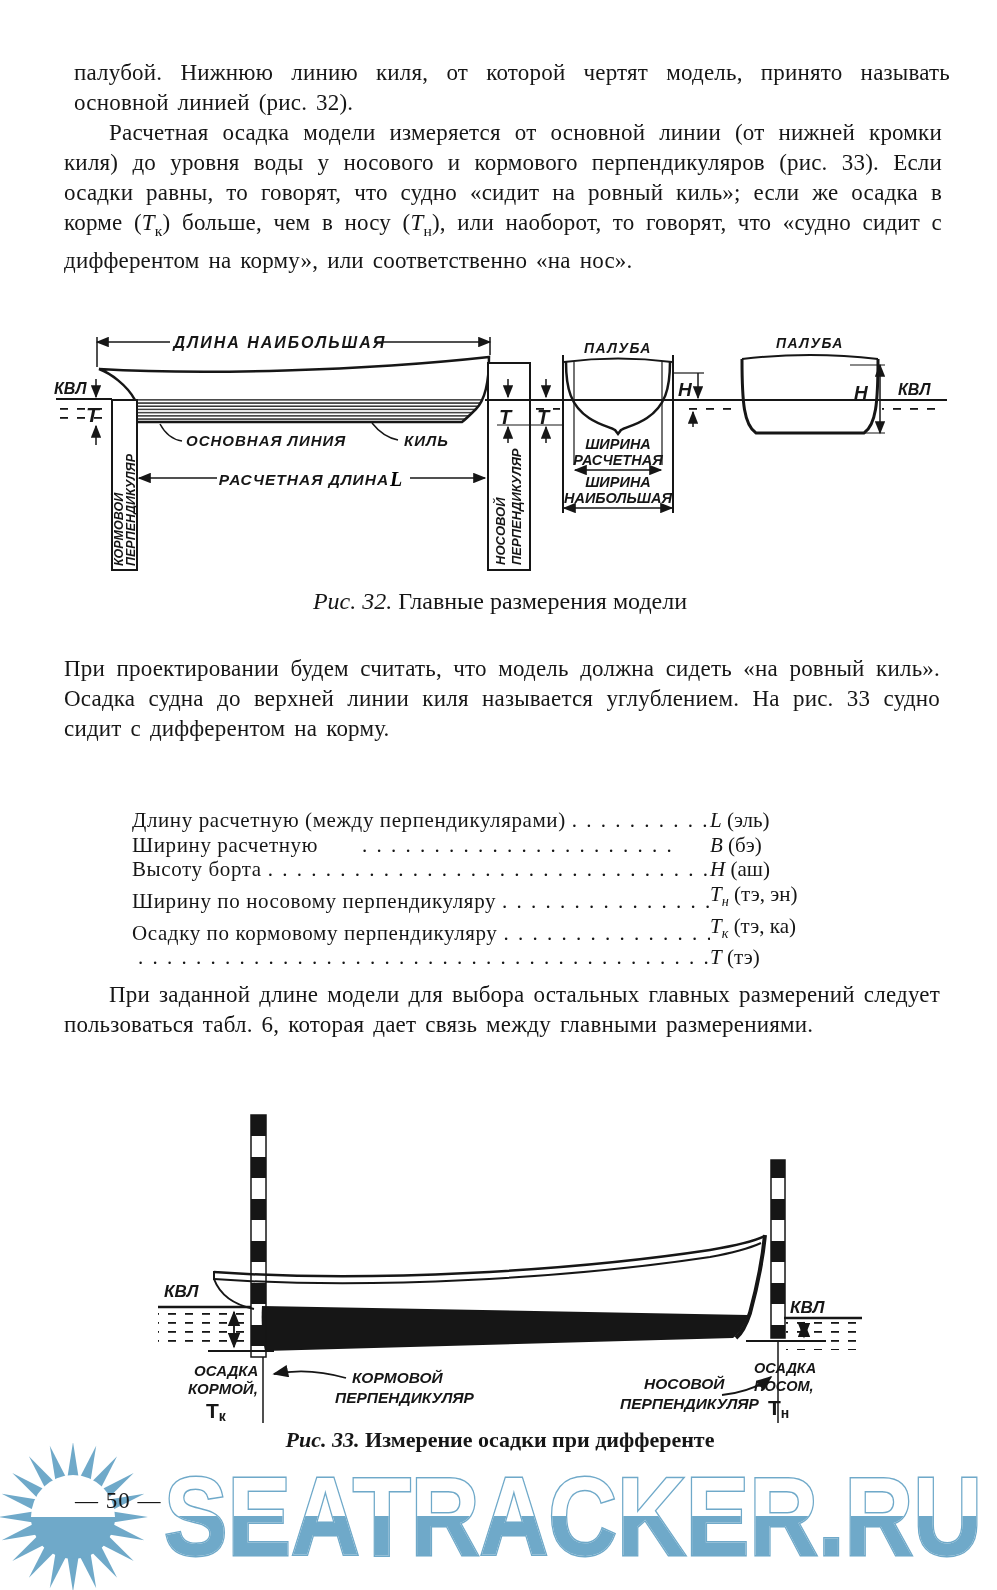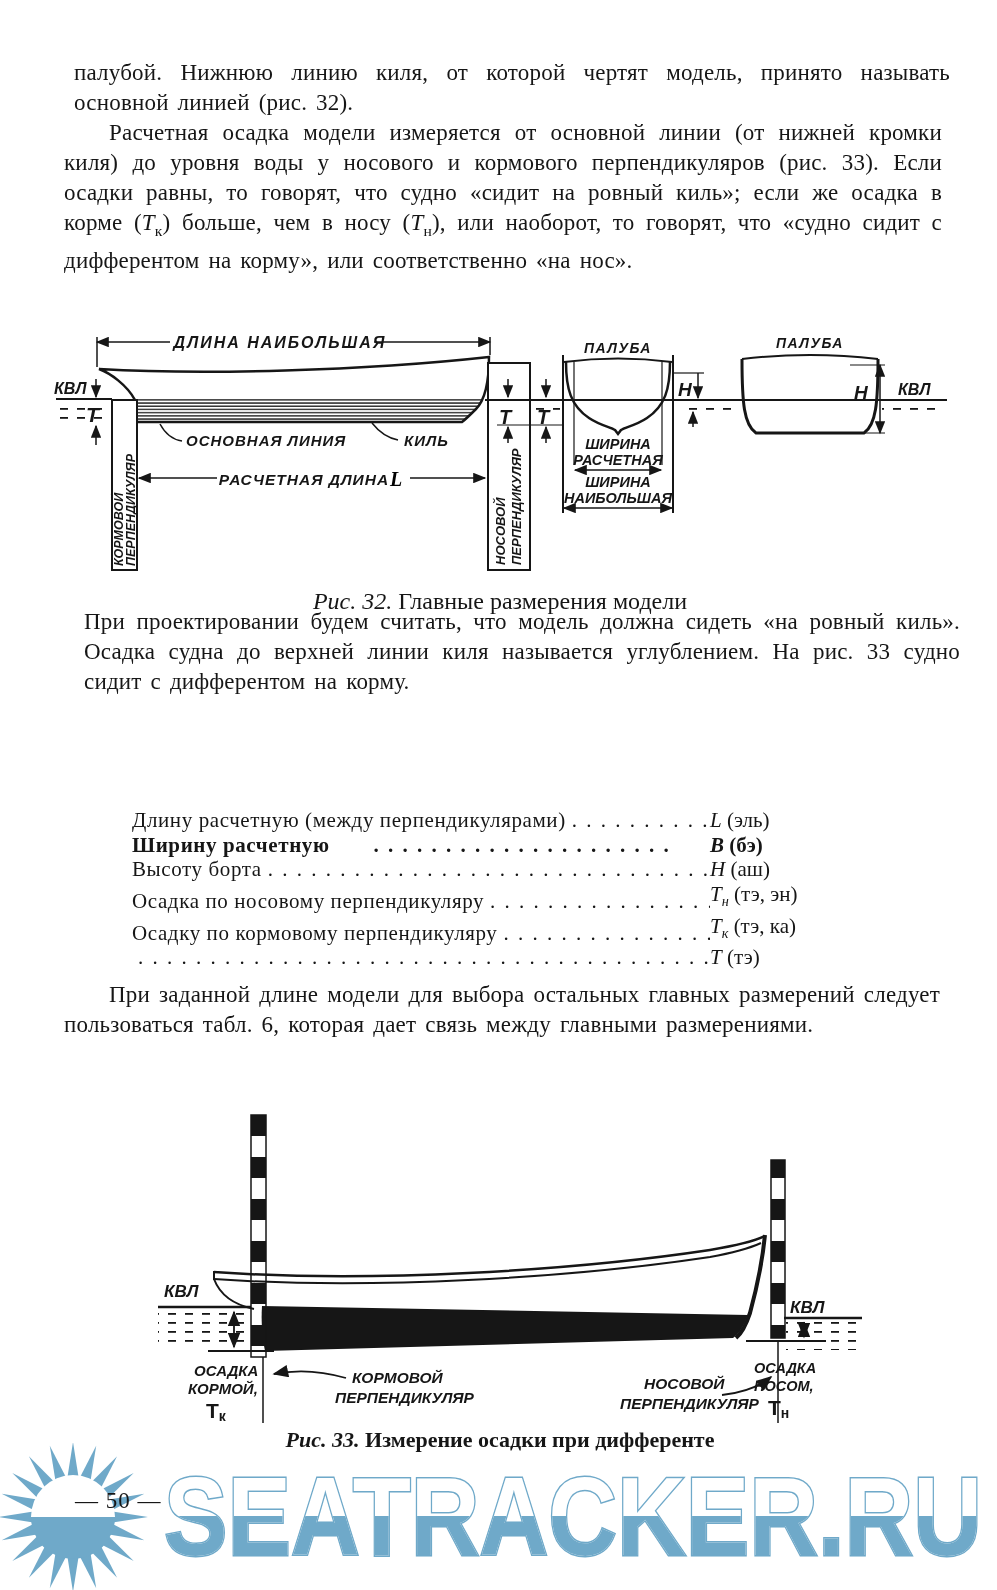--- a/index.html
+++ b/index.html
@@ -2,21 +2,21 @@
 <html><head>
 <meta charset="utf-8">
 <style>
   html,body{margin:0;padding:0;background:#e8e8e8;}
   .page{position:relative;width:997px;height:1590px;background:#fff;overflow:hidden;
         font-family:"Liberation Serif",serif;color:#161616;}
   .para{position:absolute;text-align:justify;font-size:23px;line-height:30px;
         word-spacing:3px;letter-spacing:0.2px;}
   .para.ind{text-indent:45px;}
   .i{font-style:italic;}
-  .b,.bold{font-weight:bold;gap:38px;}
+  .b,.bold{font-weight:normal;gap:38px;}
   .s-sub{vertical-align:sub;font-size:0.68em;}
   .caption{position:absolute;left:60px;width:880px;text-align:center;font-size:24px;}
   .dimlist{position:absolute;left:132px;top:808px;width:726px;font-size:21px;line-height:24.6px;}
   .dimrow{display:flex;align-items:flex-end;}
   .term{white-space:nowrap;letter-spacing:0.6px;}
   .dots{flex:1;overflow:hidden;white-space:nowrap;padding:0 6px;letter-spacing:2px;}
   .symcol{width:148px;white-space:nowrap;flex:none;}
   .sym{font-style:italic;font-family:"Liberation Serif",serif;}
   .pagenum{position:absolute;left:75px;top:1488px;width:900px;text-align:left;
            font-size:23px;letter-spacing:1px;}
@@ -161,41 +161,41 @@
     <line x1="798" y1="118" x2="843" y2="118" stroke="#161616" stroke-width="1.2"></line>
     <line x1="838" y1="50" x2="838" y2="118" stroke="#161616" stroke-width="1.5" marker-start="url(#ar32)" marker-end="url(#ar32)"></line>
     <text class="flab" x="812" y="84" font-size="19">Н</text>
     <text class="flab" x="856" y="80" font-size="16">КВЛ</text>
 
     <line x1="443" y1="85" x2="905" y2="85" stroke="#161616" stroke-width="2"></line>
   </svg>
 
   <div class="caption" style="top:588px;"><span class="i">Рис. 32.</span><span> Главные размерения модели</span></div>
 
-  <div class="para" style="left:64px;top:607px;width:876px;margin-left:20px;"><span>При проектировании будем считать, что модель должна сидеть «на ровный киль». Осадка судна до верхней линии киля называется углублением. На рис. 33 судно сидит с дифферентом на корму.</span></div>
+  <div class="para" style="left:64px;top:654px;width:876px;"><span>При проектировании будем считать, что модель должна сидеть «на ровный киль». Осадка судна до верхней линии киля называется углублением. На рис. 33 судно сидит с дифферентом на корму.</span></div>
 
 
   <div class="dimlist" id="dimlist">
       <div class="dimrow">
         <span class="term">Длину расчетную (между перпендикулярами)</span>
         <span class="dots">. . . . . . . . . . . . . . . . . . . . . . . . . . . . . . . . . . . . . . . . . . . . . . . . </span>
         <span class="symcol"><span class="sym">L</span> (эль)</span>
       </div>
       <div class="dimrow bold">
         <span class="term">Ширину расчетную</span>
         <span class="dots">. . . . . . . . . . . . . . . . . . . . . . . . . . . . . . . . . . . . . . . . . . . . . . . . </span>
         <span class="symcol"><span class="sym">B</span> (бэ)</span>
       </div>
       <div class="dimrow">
         <span class="term">Высоту борта</span>
         <span class="dots">. . . . . . . . . . . . . . . . . . . . . . . . . . . . . . . . . . . . . . . . . . . . . . . . </span>
         <span class="symcol"><span class="sym">H</span> (аш)</span>
       </div>
       <div class="dimrow">
-        <span class="term">Осадка по носовому перпендикуляру</span>
+        <span class="term">Ширину по носовому перпендикуляру</span>
         <span class="dots">. . . . . . . . . . . . . . . . . . . . . . . . . . . . . . . . . . . . . . . . . . . . . . . . </span>
         <span class="symcol"><span class="sym">T</span><span class="s-sub sym">н</span> (тэ, эн)</span>
       </div>
       <div class="dimrow">
         <span class="term">Осадку по кормовому перпендикуляру</span>
         <span class="dots">. . . . . . . . . . . . . . . . . . . . . . . . . . . . . . . . . . . . . . . . . . . . . . . . </span>
         <span class="symcol"><span class="sym">T</span><span class="s-sub sym">к</span> (тэ, ка)</span>
       </div>
       <div class="dimrow">
         <span class="dots">. . . . . . . . . . . . . . . . . . . . . . . . . . . . . . . . . . . . . . . . . . . . . . . . </span>

